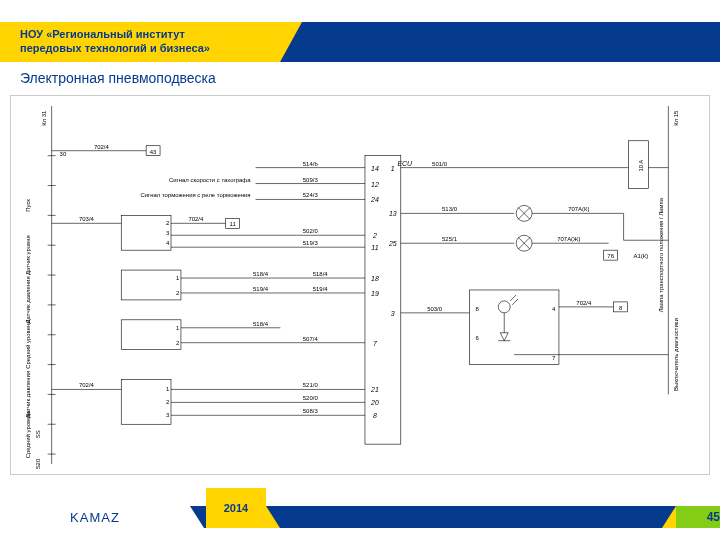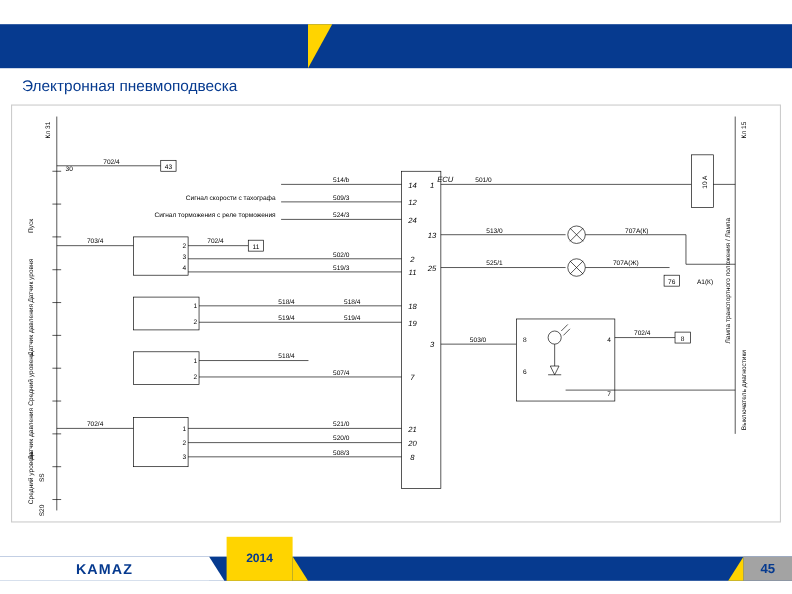--- a/index.html
+++ b/index.html
@@ -23,36 +23,40 @@
   .box  { stroke: #000; stroke-width: 0.6; fill: #fff; }
   .tag  { font-size: 6px; font-family: Arial, sans-serif; fill: #000; }
   .tagv { font-size: 6px; font-family: Arial, sans-serif; fill: #000; }
   .pin  { font-size: 7px; font-family: Arial, sans-serif; font-style: italic; fill: #000; text-anchor: middle; }
 
   
   .footer-bar { position: absolute; bottom: 12px; left: 0; width: 720px; height: 22px; background: #063a8f; }
   .footer-logo-block { position: absolute; bottom: 12px; left: 0; width: 190px; height: 22px; background: #fff; display:flex; align-items:center; justify-content:center;}
   .footer-logo-angle { position: absolute; bottom: 12px; left: 190px; width: 0; height: 0;
     border-bottom: 22px solid #fff; border-right: 14px solid transparent; }
-  .footer-logo { color:#063a8f; font-weight:bold; font-size:13px; letter-spacing:1px;}
+  .footer-logo { color:#063a8f; font-weight:normal; font-size:13px; letter-spacing:1px;}
   .footer-year-block { position: absolute; bottom: 12px; left: 206px; width: 60px; height: 40px; background: #ffd400; display:flex; align-items:center; justify-content:center; }
   .footer-year-angle { position: absolute; bottom: 12px; left: 266px; width: 0; height: 0;
     border-bottom: 22px solid #ffd400; border-right: 14px solid transparent; }
   .footer-year { color:#063a8f; font-weight:bold; font-size:11px; }
-  .footer-page-block { position: absolute; bottom: 12px; right: 0; width: 44px; height: 22px; background: #a3a3a3; display:flex; align-items:center; justify-content:center; }
+  .footer-page-block { position: absolute; bottom: 12px; right: 0; width: 44px; height: 22px; background: #84cc16; display:flex; align-items:center; justify-content:flex-end; }
   .footer-page-angle { position: absolute; bottom: 12px; right: 44px; width: 0; height: 0;
     border-bottom: 22px solid #ffd400; border-left: 14px solid transparent; }
   .footer-page { color:#063a8f; font-weight:bold; font-size:12px; }
 </style>
 </head>
 <body>
 
 <div class="slide">
 
   <div class="header-bar"></div>
+  <div class="header-yellow">
+    <div class="line">НОУ «Региональный институт</div>
+    <div class="line">передовых технологий и бизнеса»</div>
+  </div>
   <div class="header-angle"></div>
 
   <div class="slide-title">Электронная пневмоподвеска</div>
 
   <div class="diagram-wrap">
     <svg viewBox="0 0 700 380">
 
       <line class="wire" x1="40" y1="10" x2="40" y2="370"></line>
       <line class="wire" x1="660" y1="10" x2="660" y2="300"></line>
       <text class="tagv" transform="translate(34 30) rotate(-90)">Кл 31</text>

